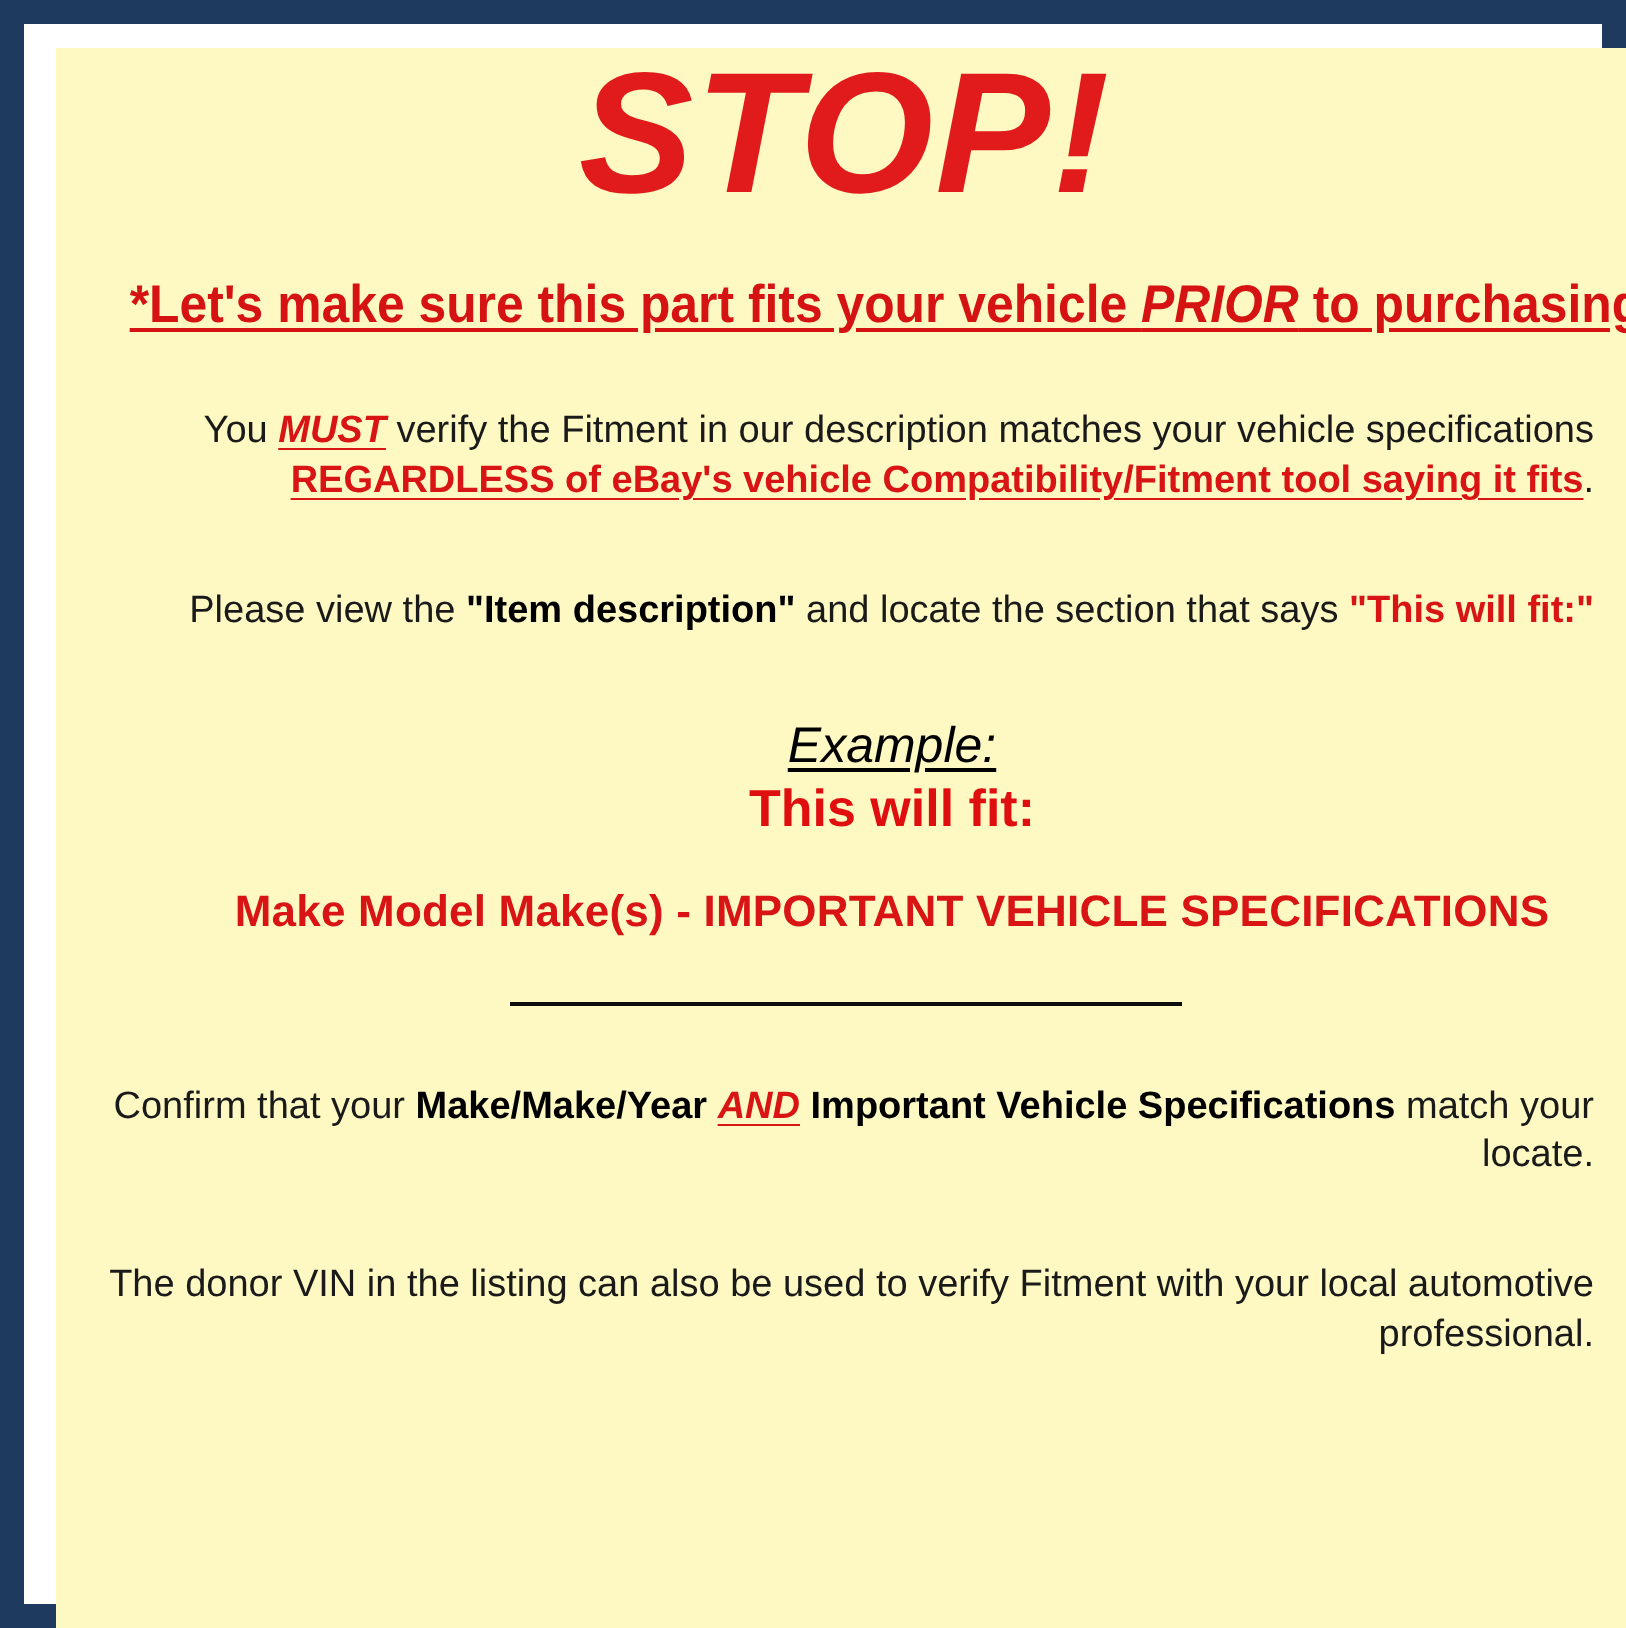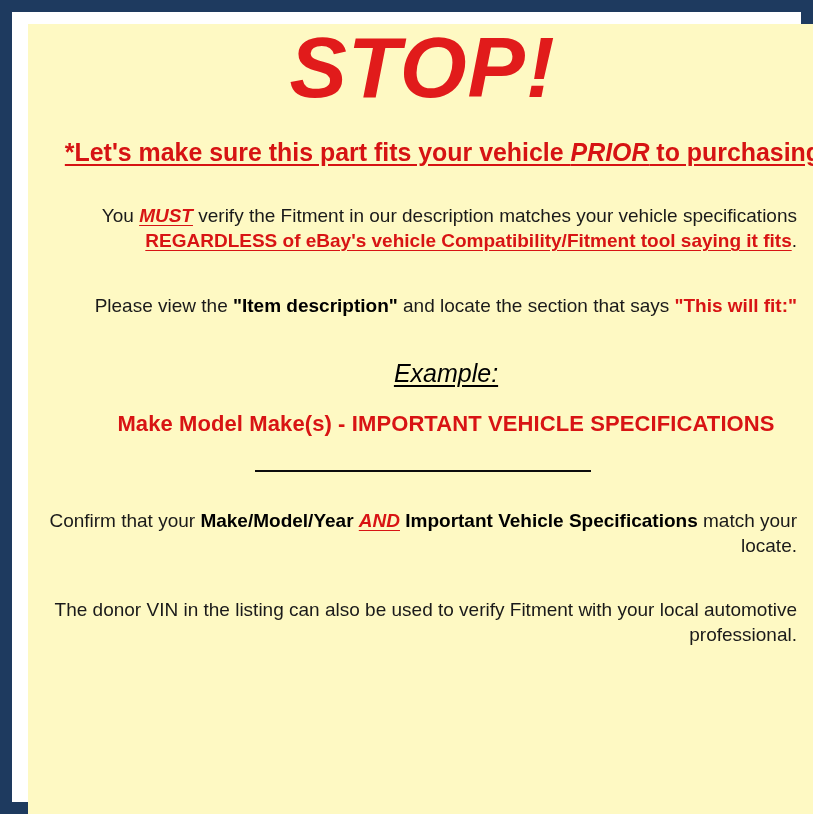--- a/index.html
+++ b/index.html
@@ -152,27 +152,28 @@
     <p class="para" id="para-must">
       <span>You </span><span class="rdui">MUST</span><span> verify the Fitment in our description matches your vehicle specifications </span><span class="rdu">REGARDLESS of eBay's vehicle Compatibility/Fitment tool saying it fits</span><span>.</span>
     </p>
 
     <p class="para" id="para-itemdesc">
       <span>Please view the </span><span class="bk">"Item description"</span><span> and locate the section that says </span><span class="rd">"This will fit:"</span>
     </p>
 
     <div class="example-block">
       <div class="example-label">Example:</div>
+      <div class="example-fit">This will fit:</div>
       <div class="example-spec">Make Model Make(s) - IMPORTANT VEHICLE SPECIFICATIONS</div>
     </div>
 
     <div class="rule-wrap">
       <span class="rule" style="width: 336px;"></span>
     </div>
 
     <p class="para" id="para-confirm">
-      <span>Confirm that your </span><span class="bk">Make/Model/Year</span><span>&nbsp;</span><span class="rdui">AND</span><span>&nbsp;</span><span class="bk">Important Vehicle Specifications</span><span> match your locate.</span>
+      <span>Confirm that your </span><span class="bk">Make/Make/Year</span><span>&nbsp;</span><span class="rdui">AND</span><span>&nbsp;</span><span class="bk">Important Vehicle Specifications</span><span> match your locate.</span>
     </p>
 
     <p class="para" id="para-vin">The donor VIN in the listing can also be used to verify Fitment with your local automotive professional.</p>
 
   </div>
 </div>
 
 </body></html>

